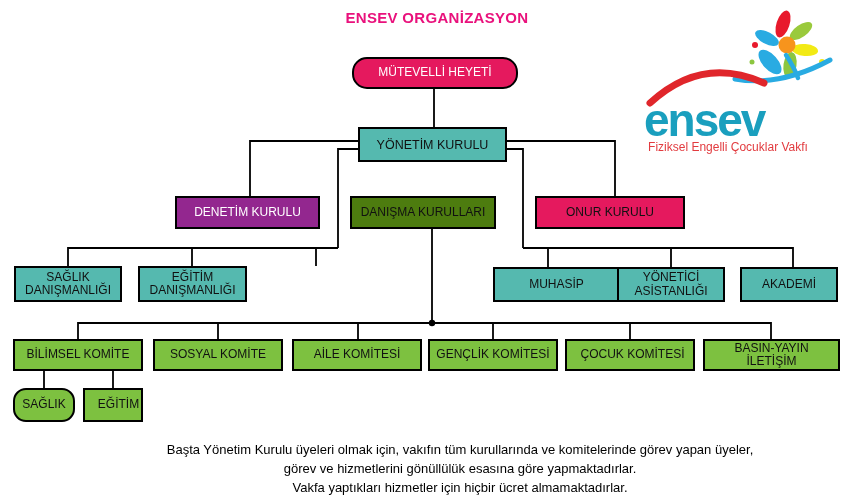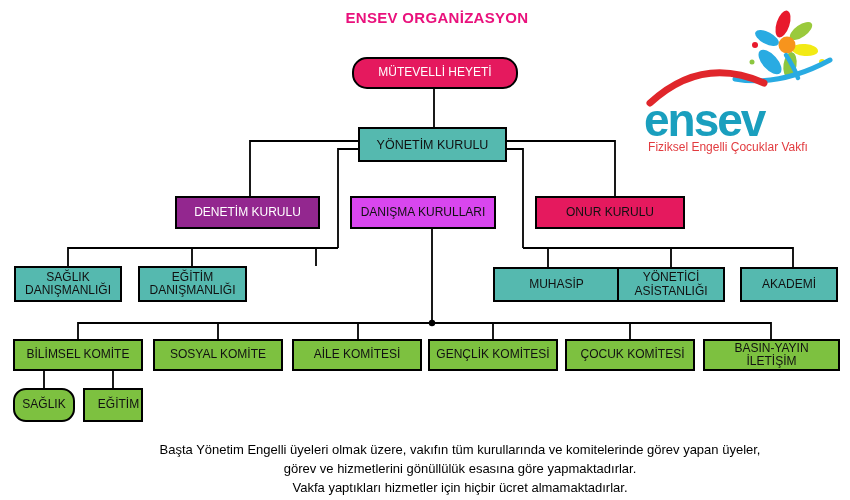--- a/index.html
+++ b/index.html
@@ -13,21 +13,21 @@
   }
   svg.connectors{position:absolute;left:0;top:0;z-index:0;}
   .box{
     position:absolute;z-index:1;border:2px solid #000;box-sizing:border-box;
     display:flex;align-items:center;justify-content:center;text-align:center;
     font-size:12px;color:#111;line-height:1.12;padding:1px 3px;
   }
   .crimson{background:#E5195E;}
   .teal{background:#55B9AF;}
   .purple{background:#93278F;color:#fff;}
-  .green{background:#d946ef;}
+  .green{background:#4d7c0f;}
   .green2{background:#7DC140;}
   .white-text{color:#fff;align-items:center;}
   .rounded{border-radius:15px;border-width:2.5px;}
   
   .b-mutevelli{left:352px;top:57px;width:166px;height:32px;font-size:12px;}
   .b-yonetim {left:358px;top:127px;width:149px;height:35px;font-size:12.5px;}
   
   .b-denetim {left:175px;top:196px;width:145px;height:33px;}
   .b-danisma {left:350px;top:196px;width:146px;height:33px;}
   .b-onur    {left:535px;top:196px;width:150px;height:33px;text-align:right;}
@@ -162,18 +162,18 @@
       <circle cx="182" cy="57" r="3" fill="#F2EA15"></circle>
       <path d="M95,74 Q140,82 190,55" stroke="#29ABE2" stroke-width="5" fill="none" stroke-linecap="round"></path>
       <path d="M146,50 Q154,62 158,73" stroke="#29ABE2" stroke-width="4.5" fill="none" stroke-linecap="round"></path>
     </g>
     <path d="M10,98 Q62,50 124,78" stroke="#E0262B" stroke-width="7" fill="none" stroke-linecap="round"></path>
     <text x="4" y="131" font-family="Liberation Sans, sans-serif" font-weight="bold" font-size="46" letter-spacing="-2" fill="#1A9FBE">ensev</text>
     <text x="88" y="146" text-anchor="middle" font-family="Liberation Sans, sans-serif" font-size="12" fill="#E23B3F">Fiziksel Engelli Çocuklar Vakfı</text>
   </svg>
 
   <div id="footer-note">
-    <div>Başta Yönetim Engelli üyeleri olmak üzere, vakıfın tüm kurullarında ve komitelerinde görev yapan üyeler,</div>
+    <div>Başta Yönetim Kurulu üyeleri olmak için, vakıfın tüm kurullarında ve komitelerinde görev yapan üyeler,</div>
     <div>görev ve hizmetlerini gönüllülük esasına göre yapmaktadırlar.</div>
     <div>Vakfa yaptıkları hizmetler için hiçbir ücret almamaktadırlar.</div>
   </div>
 
 </div>
 
 </body></html>

